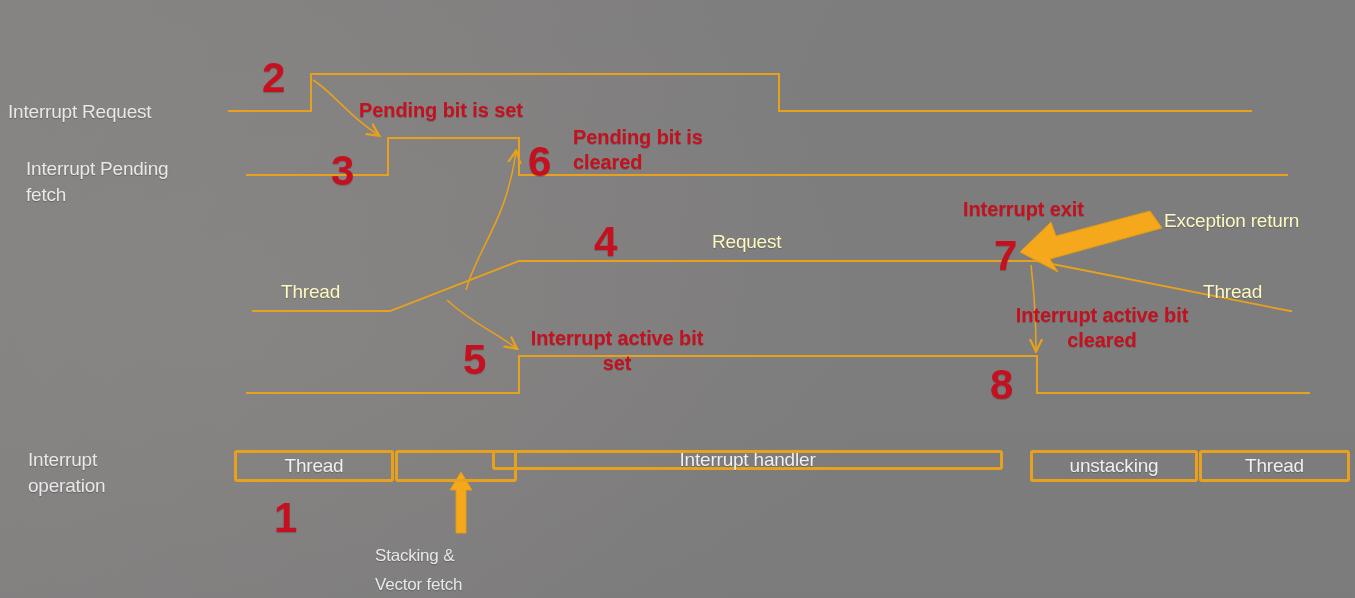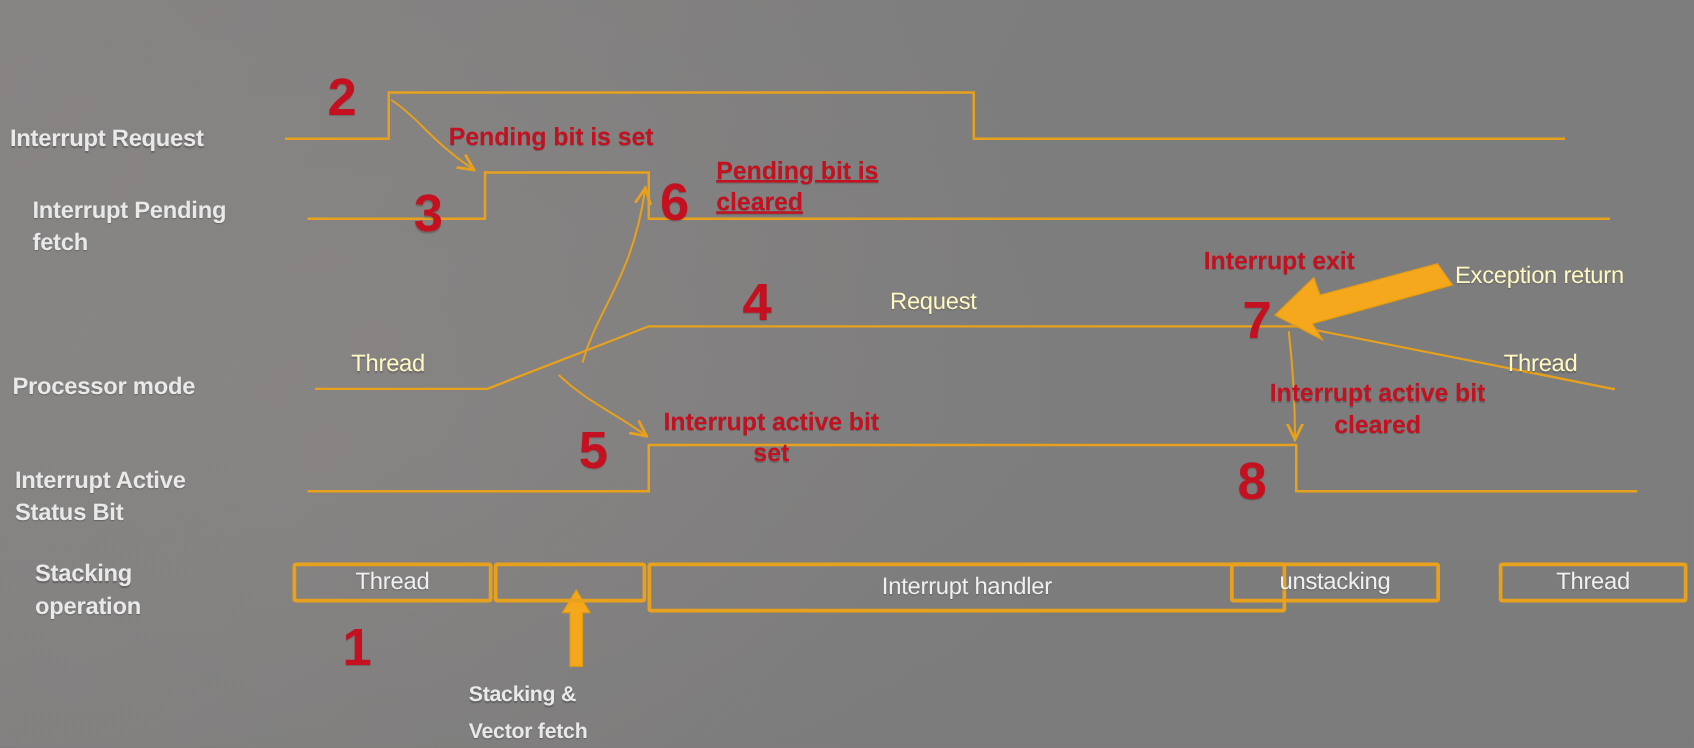--- a/index.html
+++ b/index.html
@@ -18,21 +18,21 @@
       linear-gradient(115deg, rgba(168,163,158,.16) 0%, rgba(120,120,120,0) 55%),
       linear-gradient(0deg, rgba(110,110,112,.10), rgba(110,110,112,0) 40%);
     pointer-events:none;
   }
   svg.layer{position:absolute;left:0;top:0;width:1355px;height:598px;}
 
   .lbl{
     position:absolute;
     color:#e9e9e9;
     font-size:19px;
-    font-weight:700;
+    font-weight:400;
     letter-spacing:-0.2px;
     line-height:26px;
     white-space:pre-line;
     text-shadow:0 1px 1px rgba(0,0,0,.25);
   }
   .wavelbl{
     position:absolute;
     color:#fef9c3;
     font-size:19px;
     letter-spacing:-0.2px;
@@ -121,32 +121,29 @@
     </g>
 
     <g>
       <path d="M461,472 L472,490 L466,490 L466,533 L456,533 L456,490 L450,490 Z" fill="#f5a81c" stroke="#e29a12" stroke-width="1"></path>
     </g>
   </svg>
 
   <div class="lbl" style="left:8px;top:99px;">Interrupt Request</div>
   <div class="lbl" style="left:26px;top:156px;">Interrupt Pending
 fetch</div>
-  <div class="lbl" style="left:10px;top:297px;">Processor mode</div>
-  <div class="lbl" style="left:12px;top:372px;">Interrupt Active
-Status Bit</div>
-  <div class="lbl" style="left:28px;top:447px;">Stacking
+  <div class="lbl" style="left:28px;top:447px;">Interrupt
 operation</div>
 
   <div class="wavelbl" style="left:281px;top:281px;">Thread</div>
   <div class="wavelbl" style="left:712px;top:231px;">Request</div>
   <div class="wavelbl" style="left:1203px;top:281px;">Thread</div>
 
   <div class="ann" style="left:359px;top:98px;">Pending bit is set</div>
-  <div class="ann" style="left:573px;top:125px;text-decoration:underline;">Pending bit is
+  <div class="ann" style="left:573px;top:125px;">Pending bit is
 cleared</div>
   <div class="ann" style="left:503px;top:326px;text-align:center;width:228px;">Interrupt active bit
 set</div>
   <div class="ann" style="left:963px;top:197px;">Interrupt exit</div>
   <div class="ann" style="left:992px;top:303px;text-align:center;width:220px;">Interrupt active bit
 cleared</div>
 
   <div class="wavelbl" style="left:1164px;top:210px;">Exception return</div>
   <div class="lbl" style="left:375px;top:541px;font-size:17px;line-height:29px;">Stacking &amp;
 Vector fetch</div>
@@ -156,18 +153,18 @@
   <div class="num" style="left:528px;top:141px;">6</div>
   <div class="num" style="left:594px;top:221px;">4</div>
   <div class="num" style="left:463px;top:339px;">5</div>
   <div class="num" style="left:994px;top:235px;">7</div>
   <div class="num" style="left:990px;top:364px;">8</div>
   <div class="num" style="left:274px;top:497px;">1</div>
 
   <div>
     <div class="seg" style="left:234px;top:450px;width:160px;height:32px;">Thread</div>
     <div class="seg" style="left:395px;top:450px;width:122px;height:32px;"></div>
-    <div class="seg" style="left:518px;top:450px;width:511px;height:40px;">Interrupt handler</div>
-    <div class="seg" style="left:984px;top:450px;width:168px;height:32px;">unstacking</div>
+    <div class="seg" style="left:492px;top:450px;width:511px;height:20px;">Interrupt handler</div>
+    <div class="seg" style="left:1030px;top:450px;width:168px;height:32px;">unstacking</div>
     <div class="seg" style="left:1199px;top:450px;width:151px;height:32px;">Thread</div>
   </div>
 
 </div>
 
 </body></html>

